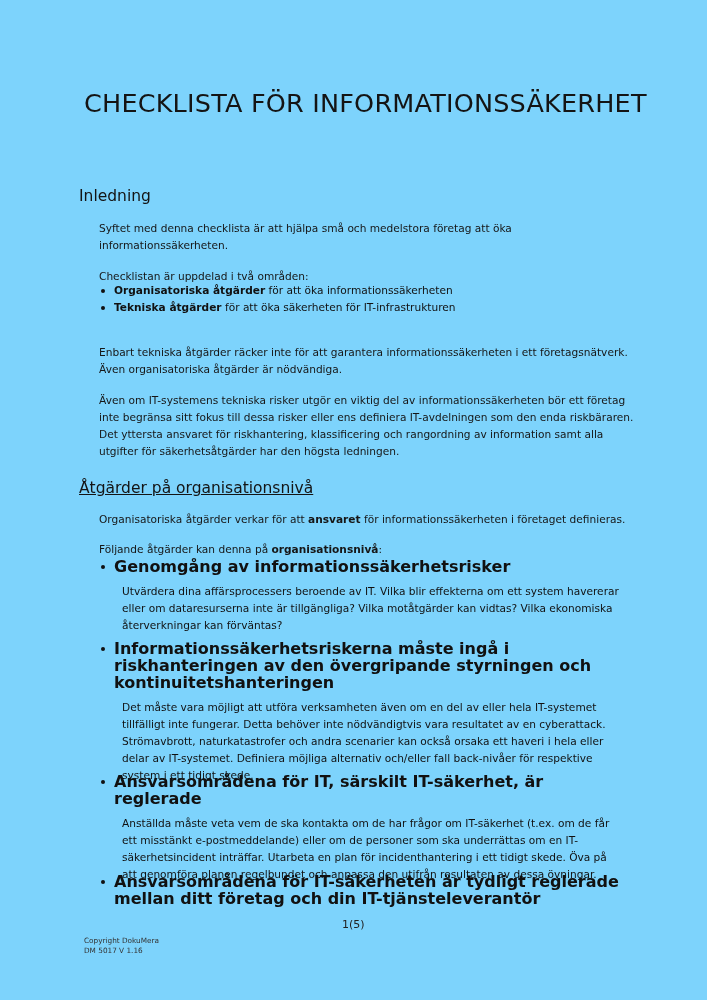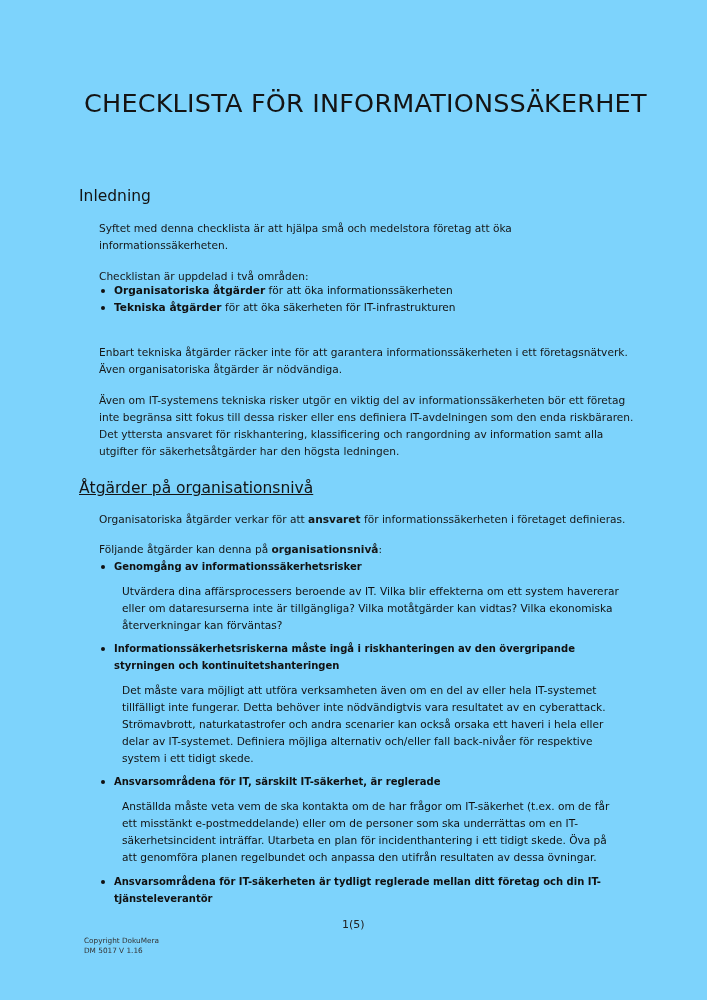--- a/index.html
+++ b/index.html
@@ -22,21 +22,21 @@
     font-size: 10.6px; line-height: 17px; color: #161616;
   }
   .bullets { position: absolute; left: 84px; width: 545px; margin: 0; padding: 0; list-style: none; }
   .bullets li { position: relative; padding-left: 30px; font-size: 10.6px; line-height: 17px; }
   .bullets li .dot {
     position: absolute; left: 17px; top: 7px; width: 4px; height: 4px; border-radius: 50%; background: #111;
   }
   b, .b { font-weight: bold; }
   .item { position: absolute; left: 84px; width: 545px; }
   .item .dot { position: absolute; left: 17px; top: 7px; width: 4px; height: 4px; border-radius: 50%; background: #111; }
-  .item .head { padding-left: 30px; font-size: 10px; line-height: 17px; font-weight: bold; margin: 0; }
+  .item .head { padding-left: 30px; font-size: 16px; line-height: 17px; font-weight: bold; margin: 0; }
   .item .body { padding-left: 30px; font-size: 10.6px; line-height: 17px; margin: 8px; }
   .pagenum { position: absolute; left: 342px; top: 918px; font-size: 11px; color: #222; }
   .footer { position: absolute; left: 84px; top: 936px; font-size: 7.3px; line-height: 10px; color: #333; }
 </style>
 </head>
 <body>
 
 <div class="page">
 
   <h1 class="title">CHECKLISTA FÖR INFORMATIONSSÄKERHET</h1>

